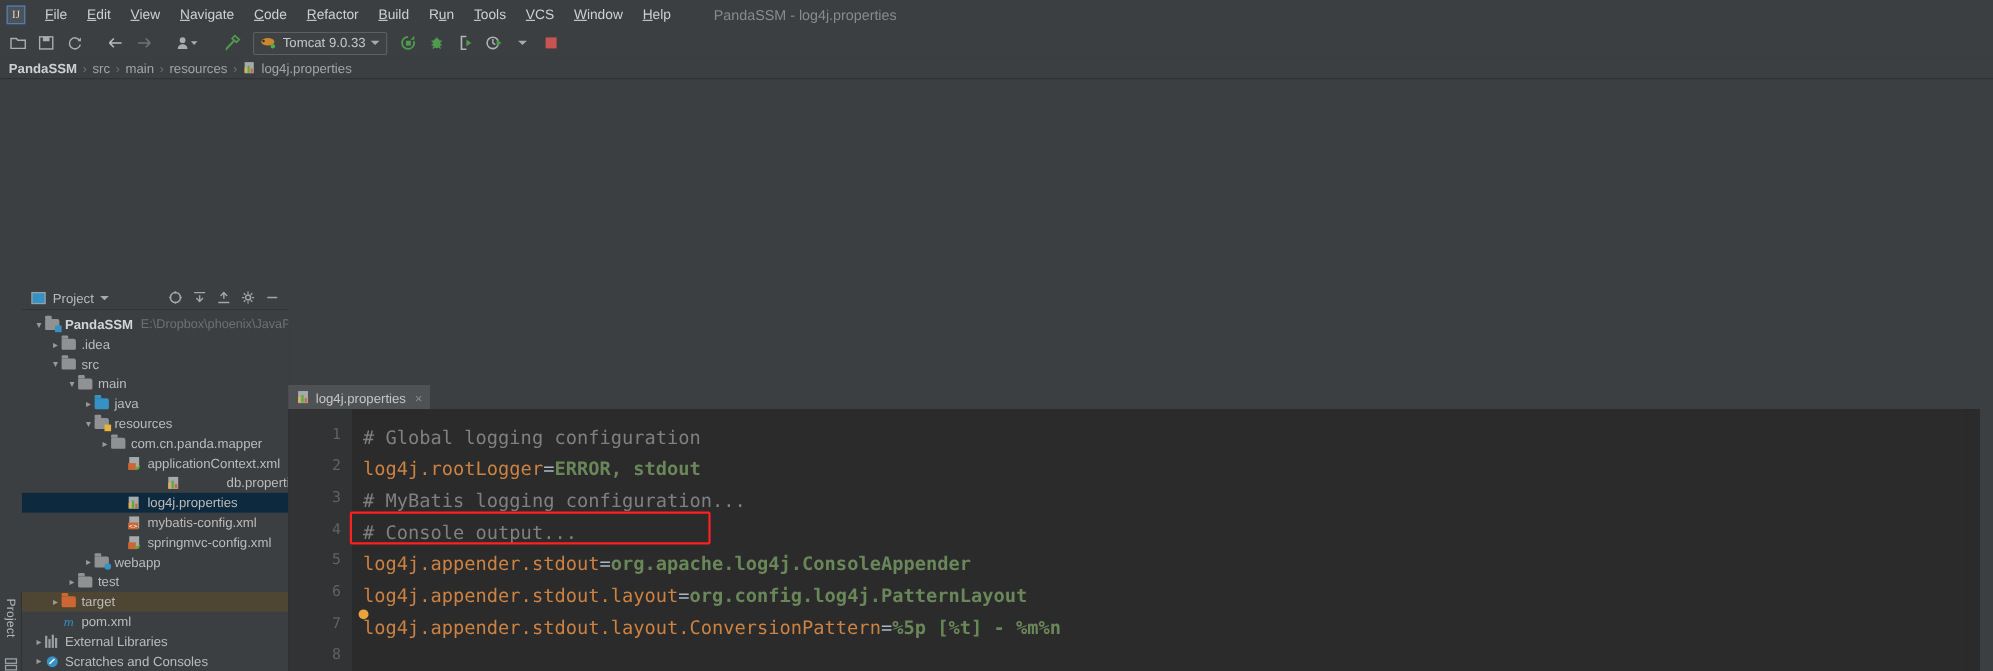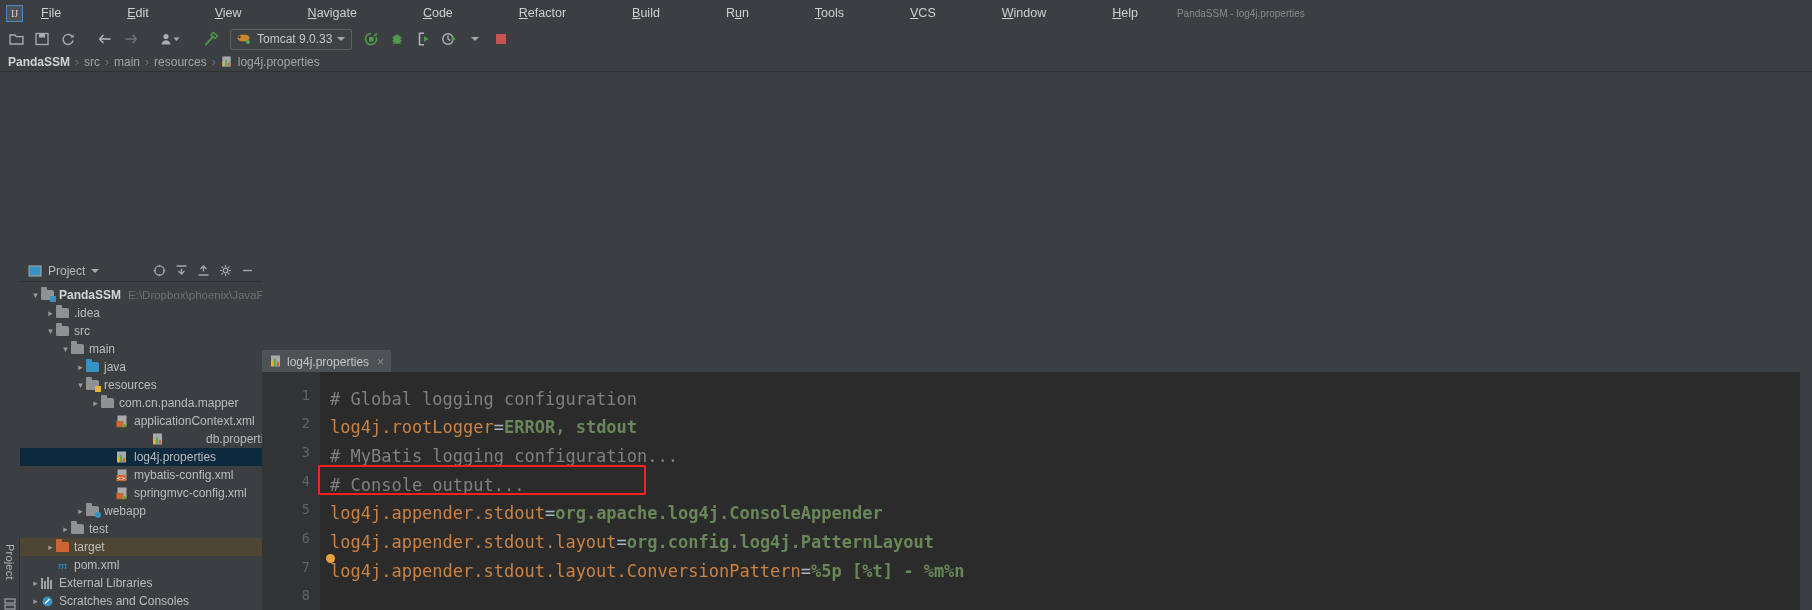--- a/index.html
+++ b/index.html
@@ -22,21 +22,21 @@
     background: #4e5254; color: #d8d8d8;
     font-size: 10px; line-height: 15px; text-align: center;
     font-family: "Liberation Serif", serif; margin-right: 9px;
   }
   .menu-item {
     font-size: 12.5px; color: #cfcfcf; padding: 3px 9px;
     white-space: nowrap;
   }
   .menu-item u { text-decoration: underline; }
   .win-title {
-    font-size: 10px; color: #8a8a8a; margin-left: 30px; white-space: nowrap;
+    font-size: 13px; color: #8a8a8a; margin-left: 30px; white-space: nowrap;
   }
 
   
   .toolbar {
     height: 26px; background: #3c3f41;
     display: flex; align-items: center; padding-left: 4px; gap: 2px;
   }
   .tb-btn {
     width: 24px; height: 22px; display: flex;
     align-items: center; justify-content: center;
@@ -155,21 +155,21 @@
   .scrollcol { width: 12px; background: #2b2b2b; }
   .rightpad { width: 12px; background: #3c3f41; }
 
   svg { display: block; }
 </style>
 </head>
 <body>
 
 <div class="menubar">
   <div class="ij-logo">IJ</div>
-  <div id="menu-items" style="display:flex;align-items:center;gap:48px;">
+  <div id="menu-items" style="display:flex;align-items:center;">
       <div class="menu-item"><u>F</u>ile</div>
       <div class="menu-item"><u>E</u>dit</div>
       <div class="menu-item"><u>V</u>iew</div>
       <div class="menu-item"><u>N</u>avigate</div>
       <div class="menu-item"><u>C</u>ode</div>
       <div class="menu-item"><u>R</u>efactor</div>
       <div class="menu-item"><u>B</u>uild</div>
       <div class="menu-item">R<u>u</u>n</div>
       <div class="menu-item"><u>T</u>ools</div>
       <div class="menu-item"><u>V</u>CS</div>

